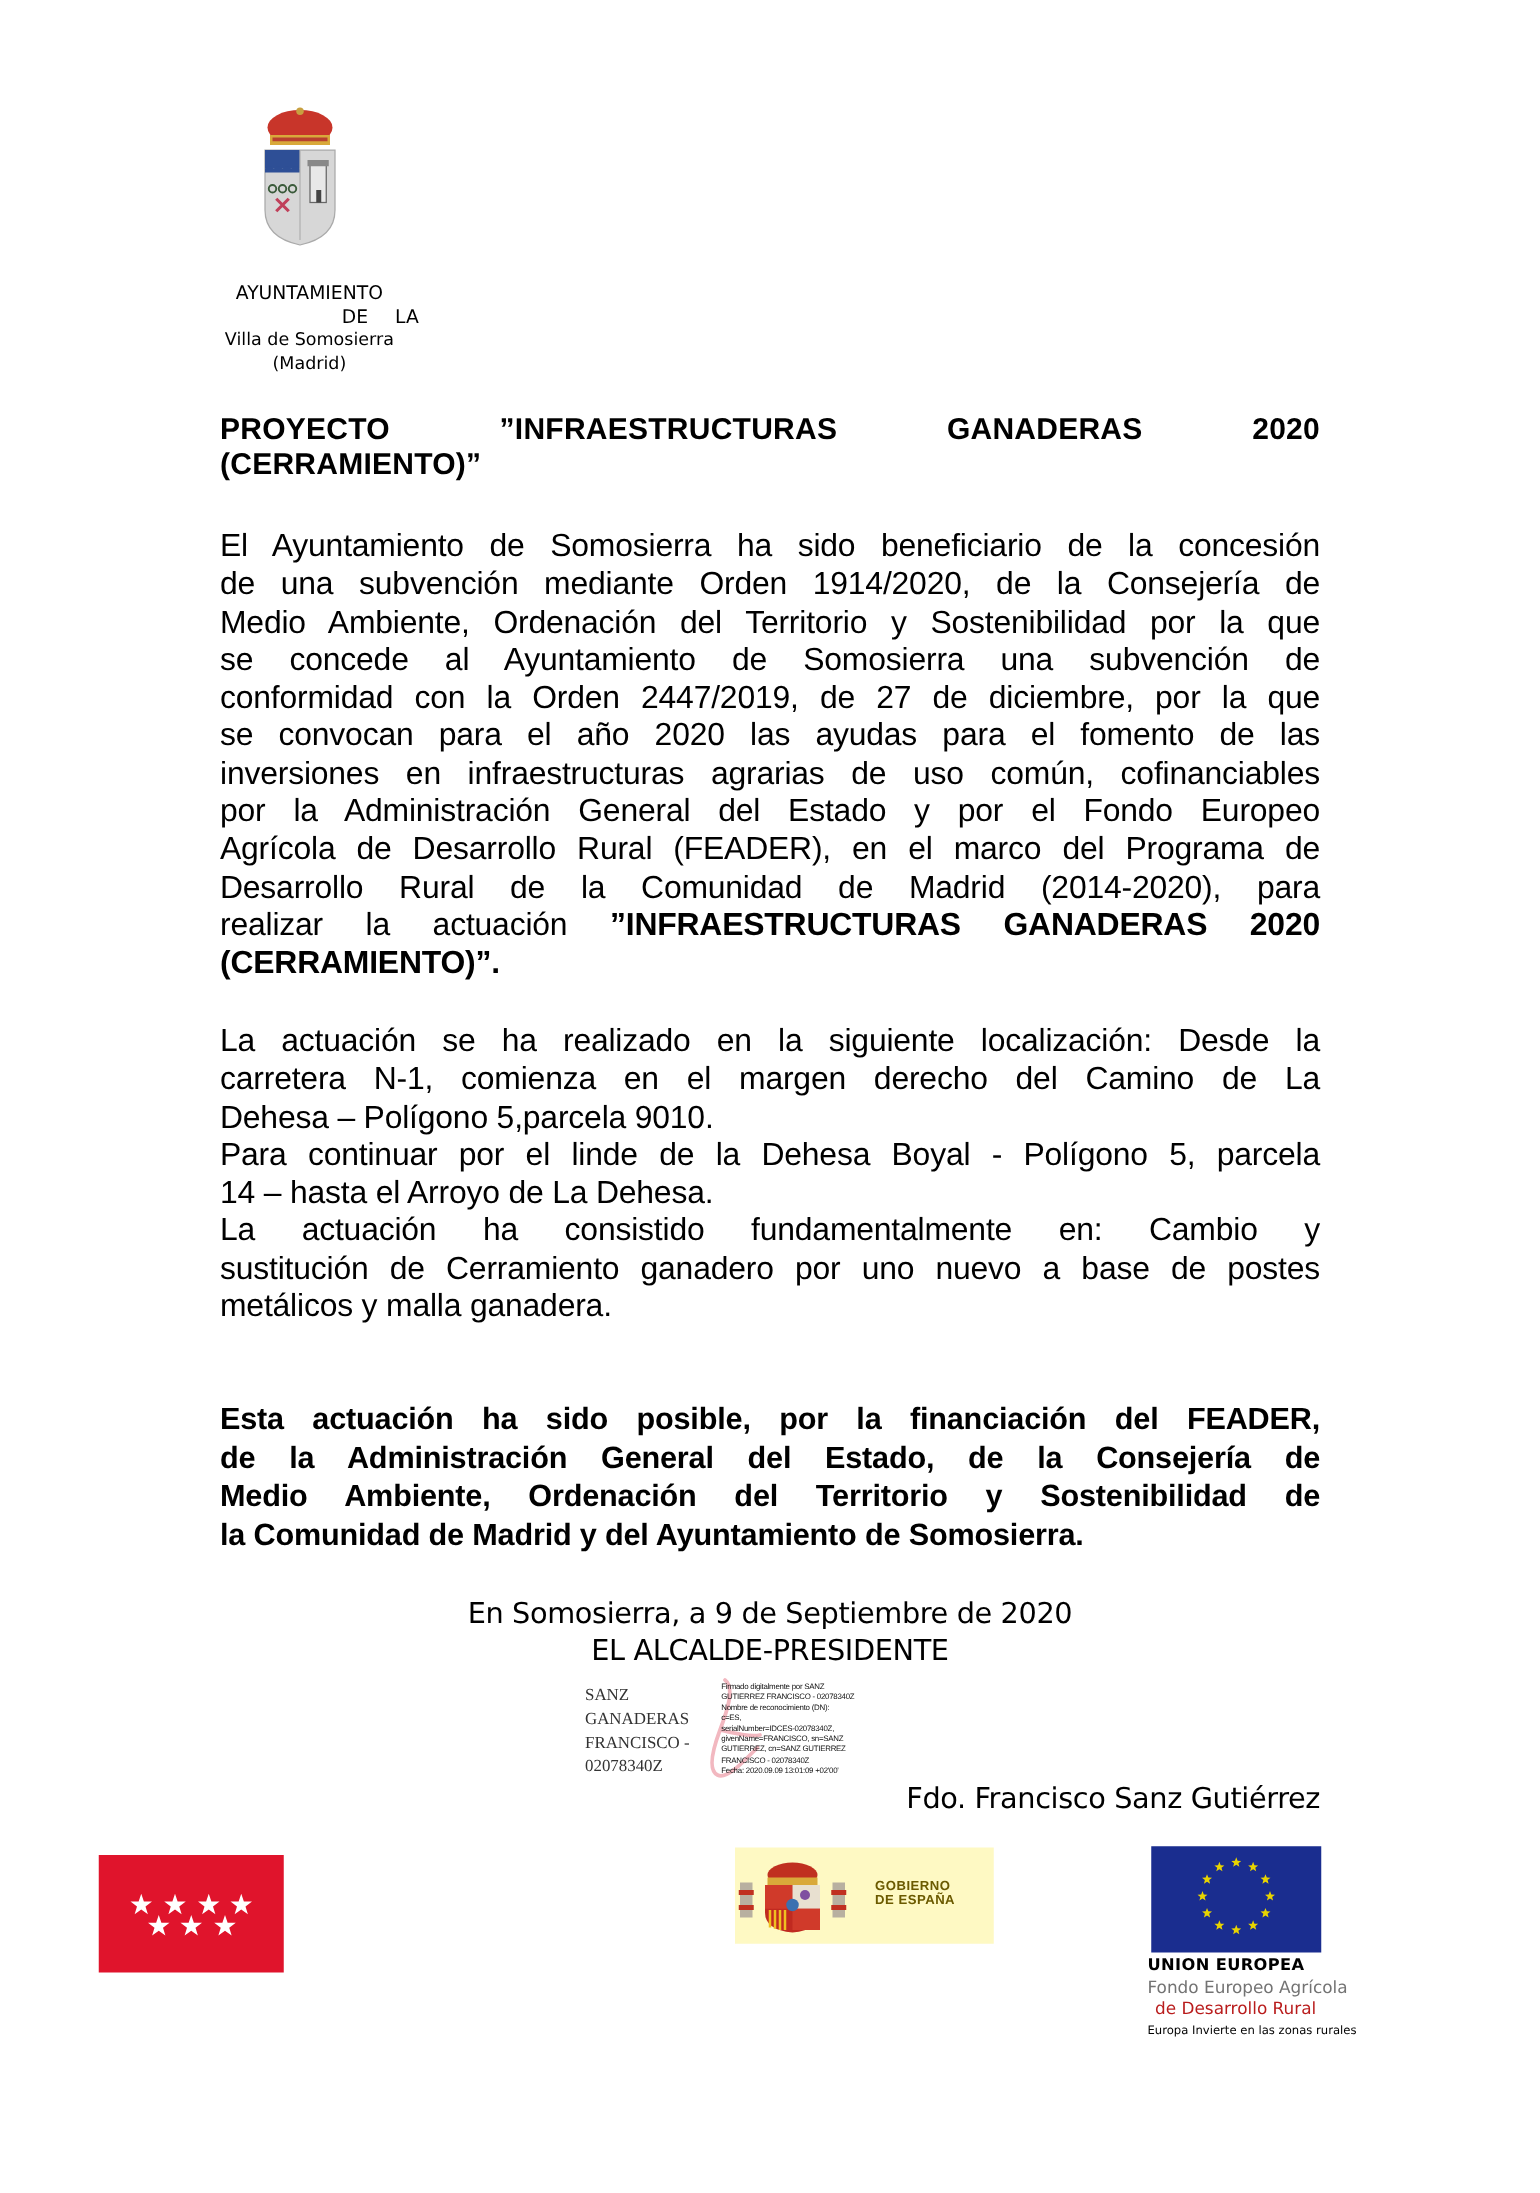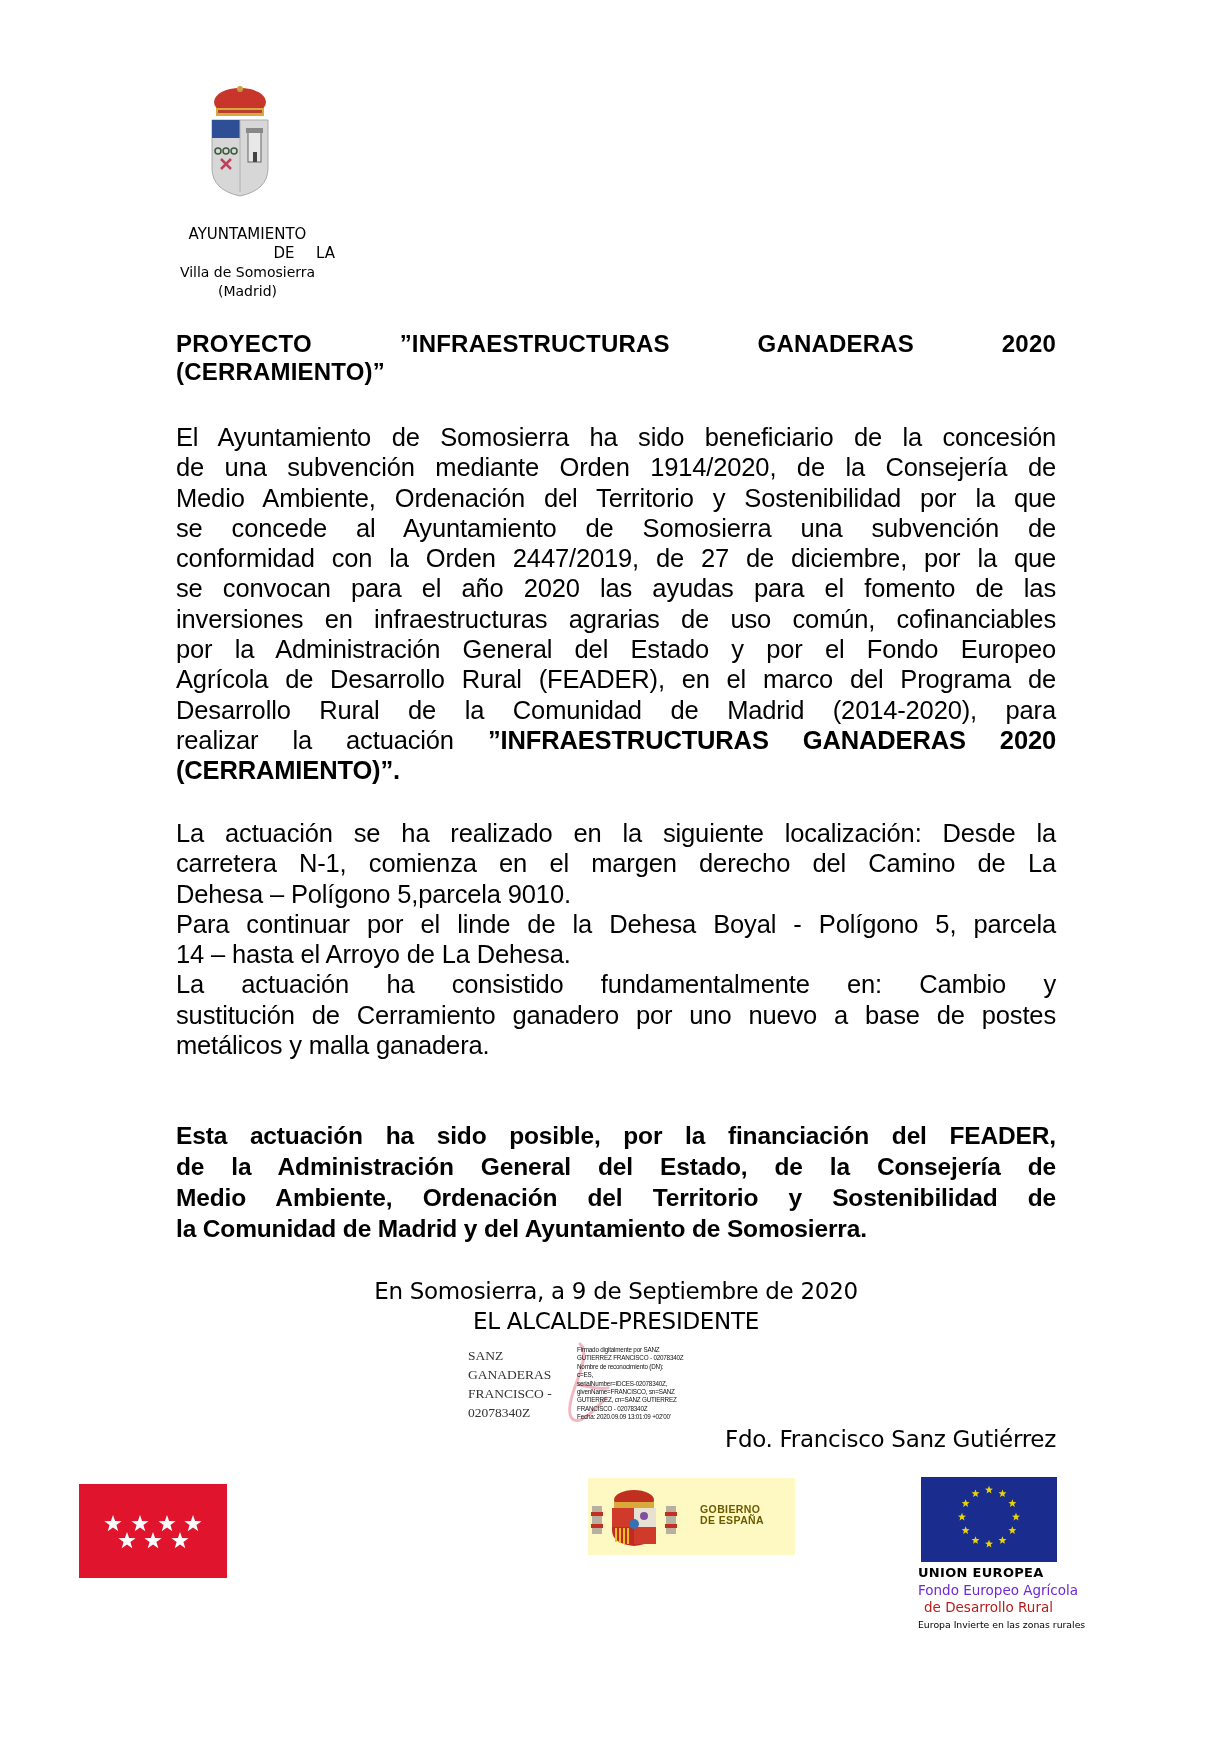--- a/index.html
+++ b/index.html
@@ -37,21 +37,21 @@
   #signed-by { left: 176px; width: 880px; top: 1424px; text-align: right; font-family: "DejaVu Sans", sans-serif; font-size: 23px; line-height: 30px; letter-spacing: -0.3px; }
 
   
   #logo-madrid { left: 79px; top: 1484px; width: 148px; height: 94px; background: #e0142c; }
   #logo-madrid svg { width: 100%; height: 100%; }
   #logo-spain { left: 588px; top: 1478px; width: 207px; height: 77px; background: #fef9c3; }
   #logo-spain .gob-text { position: absolute; left: 112px; top: 26px; font-family: "Liberation Sans", sans-serif; font-weight: bold; font-size: 10.5px; line-height: 11px; color: #6b5a00; letter-spacing: 0.4px; }
   #logo-eu-flag { left: 921px; top: 1477px; width: 136px; height: 85px; background: #1a2d8f; }
   #eu-caption { left: 918px; top: 1564px; width: 200px; font-family: "DejaVu Sans", sans-serif; font-size: 13px; line-height: 17.5px; }
   #eu-caption .eu-title { font-weight: bold; font-size: 13px; letter-spacing: 0.3px; }
-  #eu-caption .eu-sub { font-size: 13.5px; color: #6d28d9; }
+  #eu-caption .eu-sub { font-size: 13.5px; color: #737373; }
   #eu-caption .eu-sub2 { padding-left: 6px; font-size: 13.5px; color: #b91c1c; }
   #eu-caption .eu-slogan { font-size: 9.3px; line-height: 15px; }
 </style>
 </head>
 <body>
 
 <div id="crest" class="abs">
   <svg viewBox="0 0 80 120" width="80" height="120">
 
     <ellipse cx="40" cy="22" rx="26" ry="14" fill="#c8352a"></ellipse>

